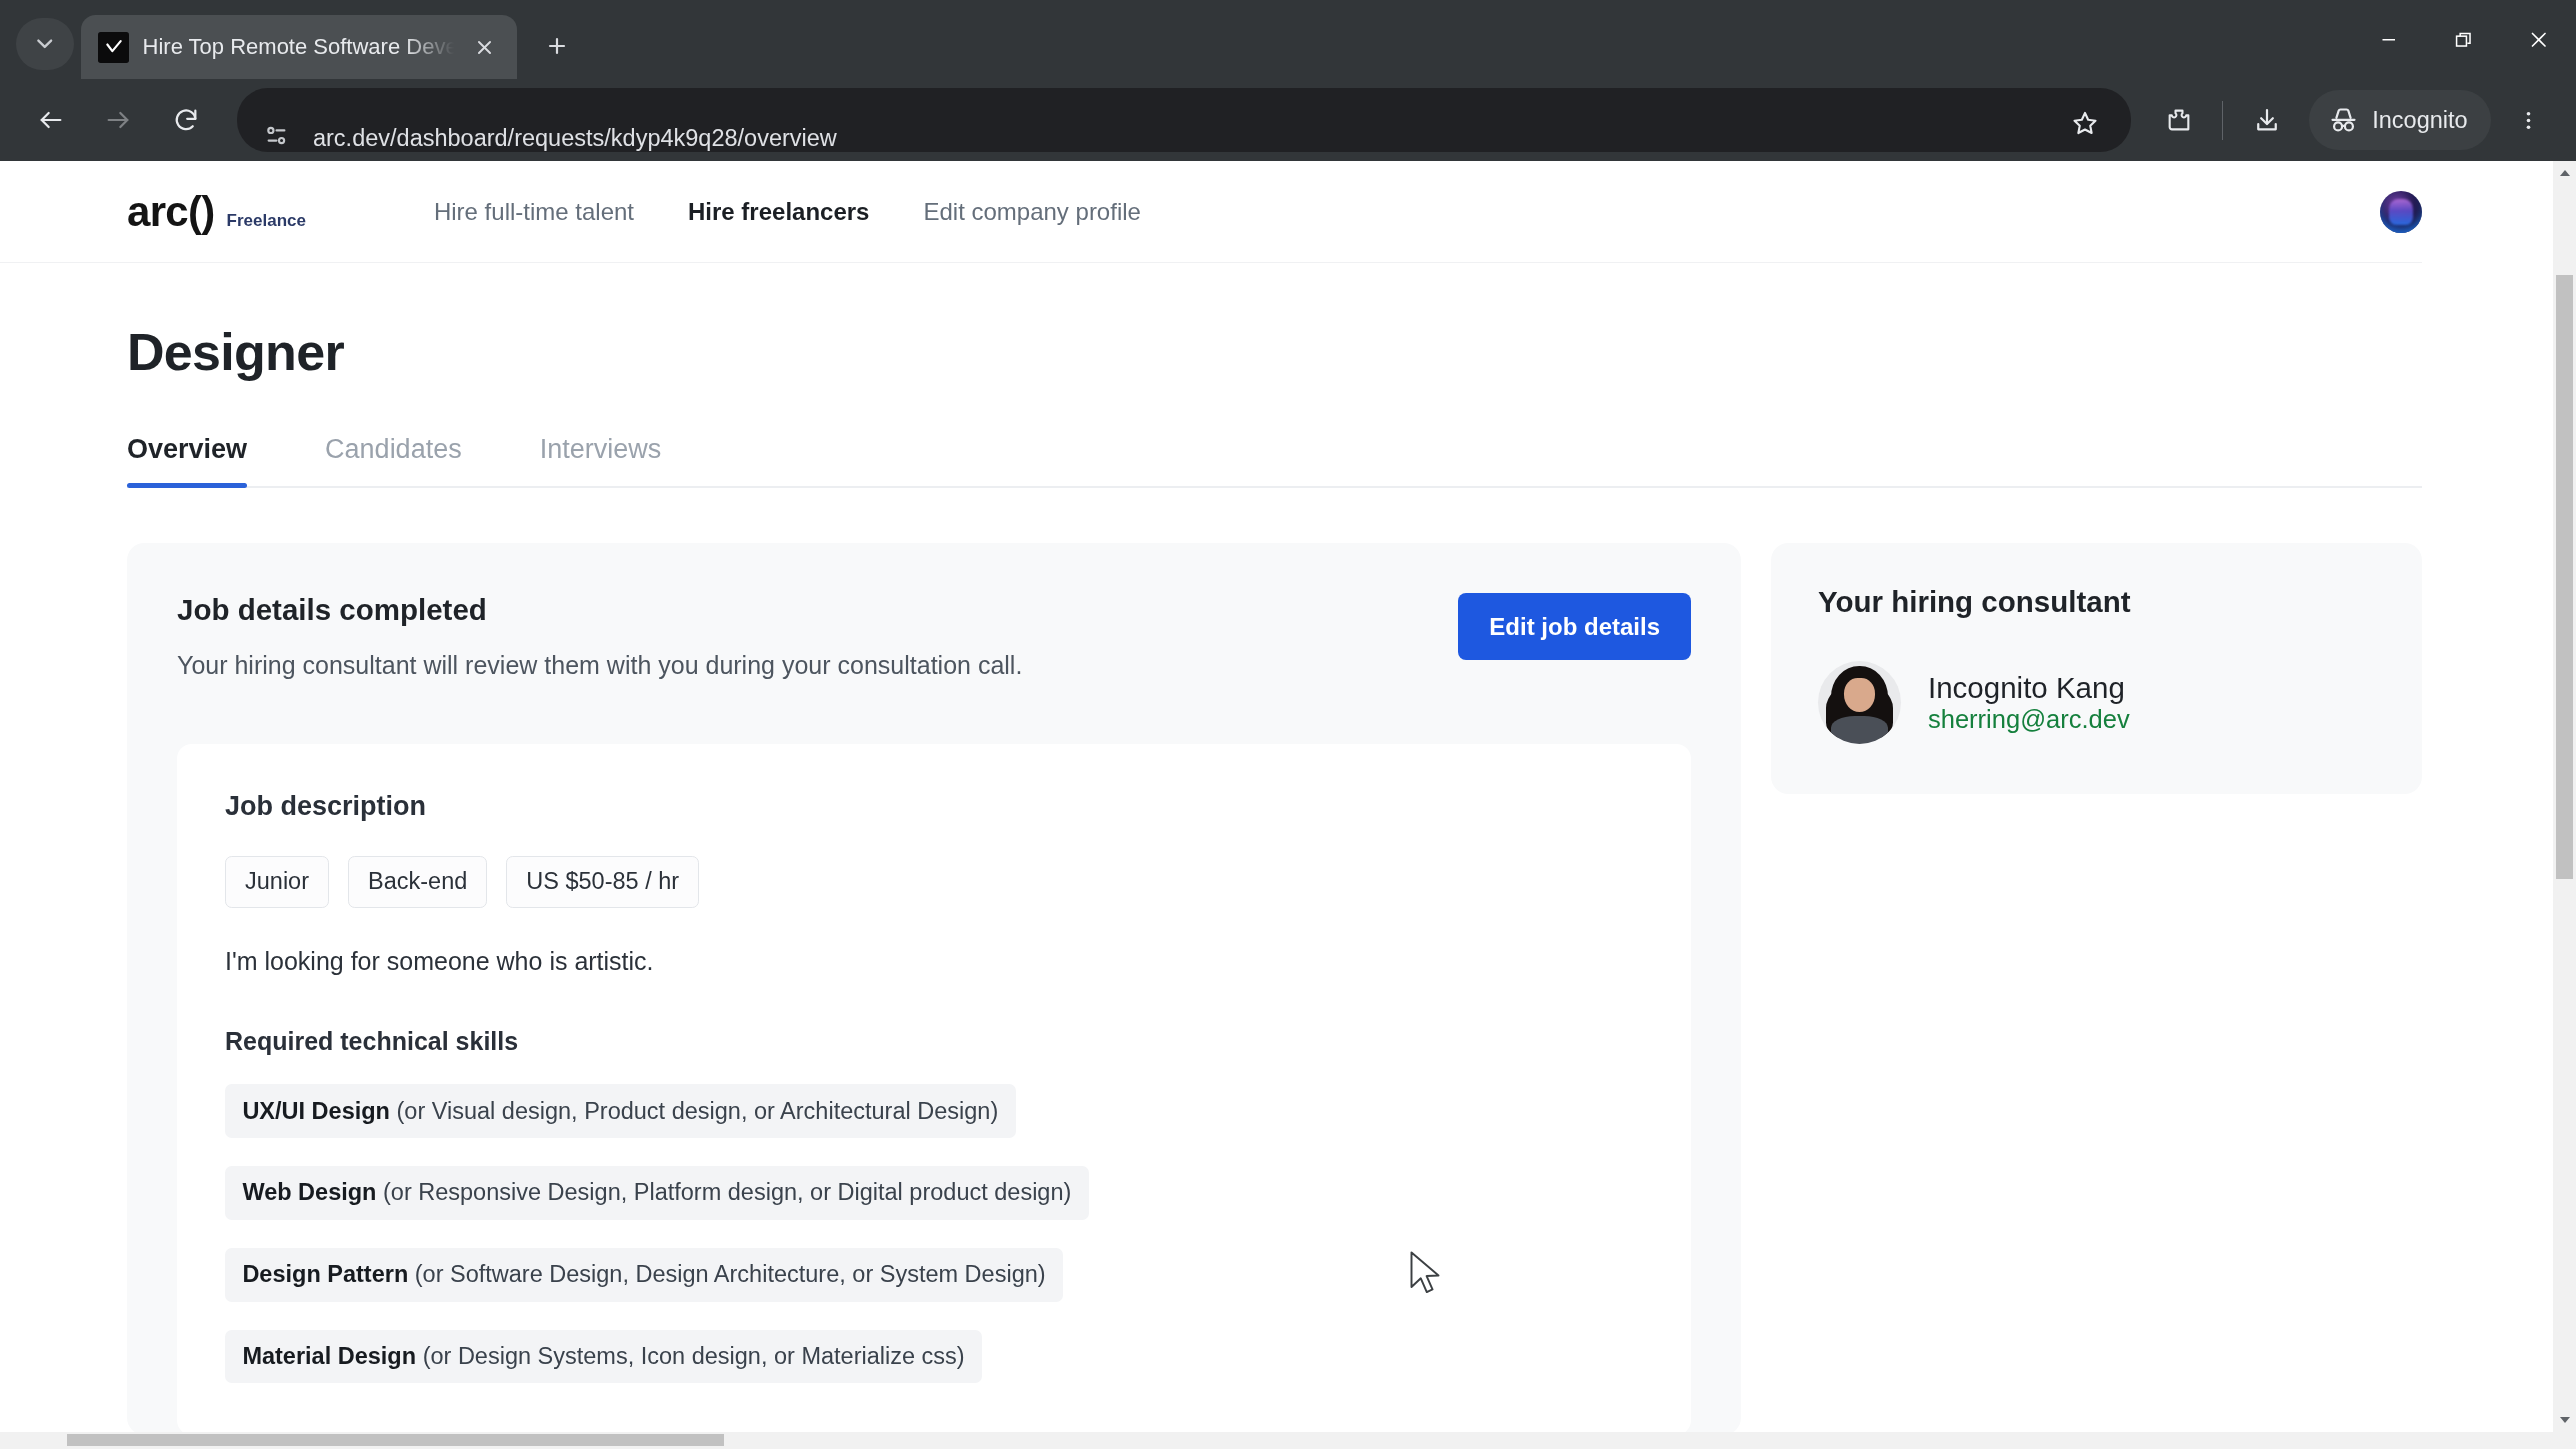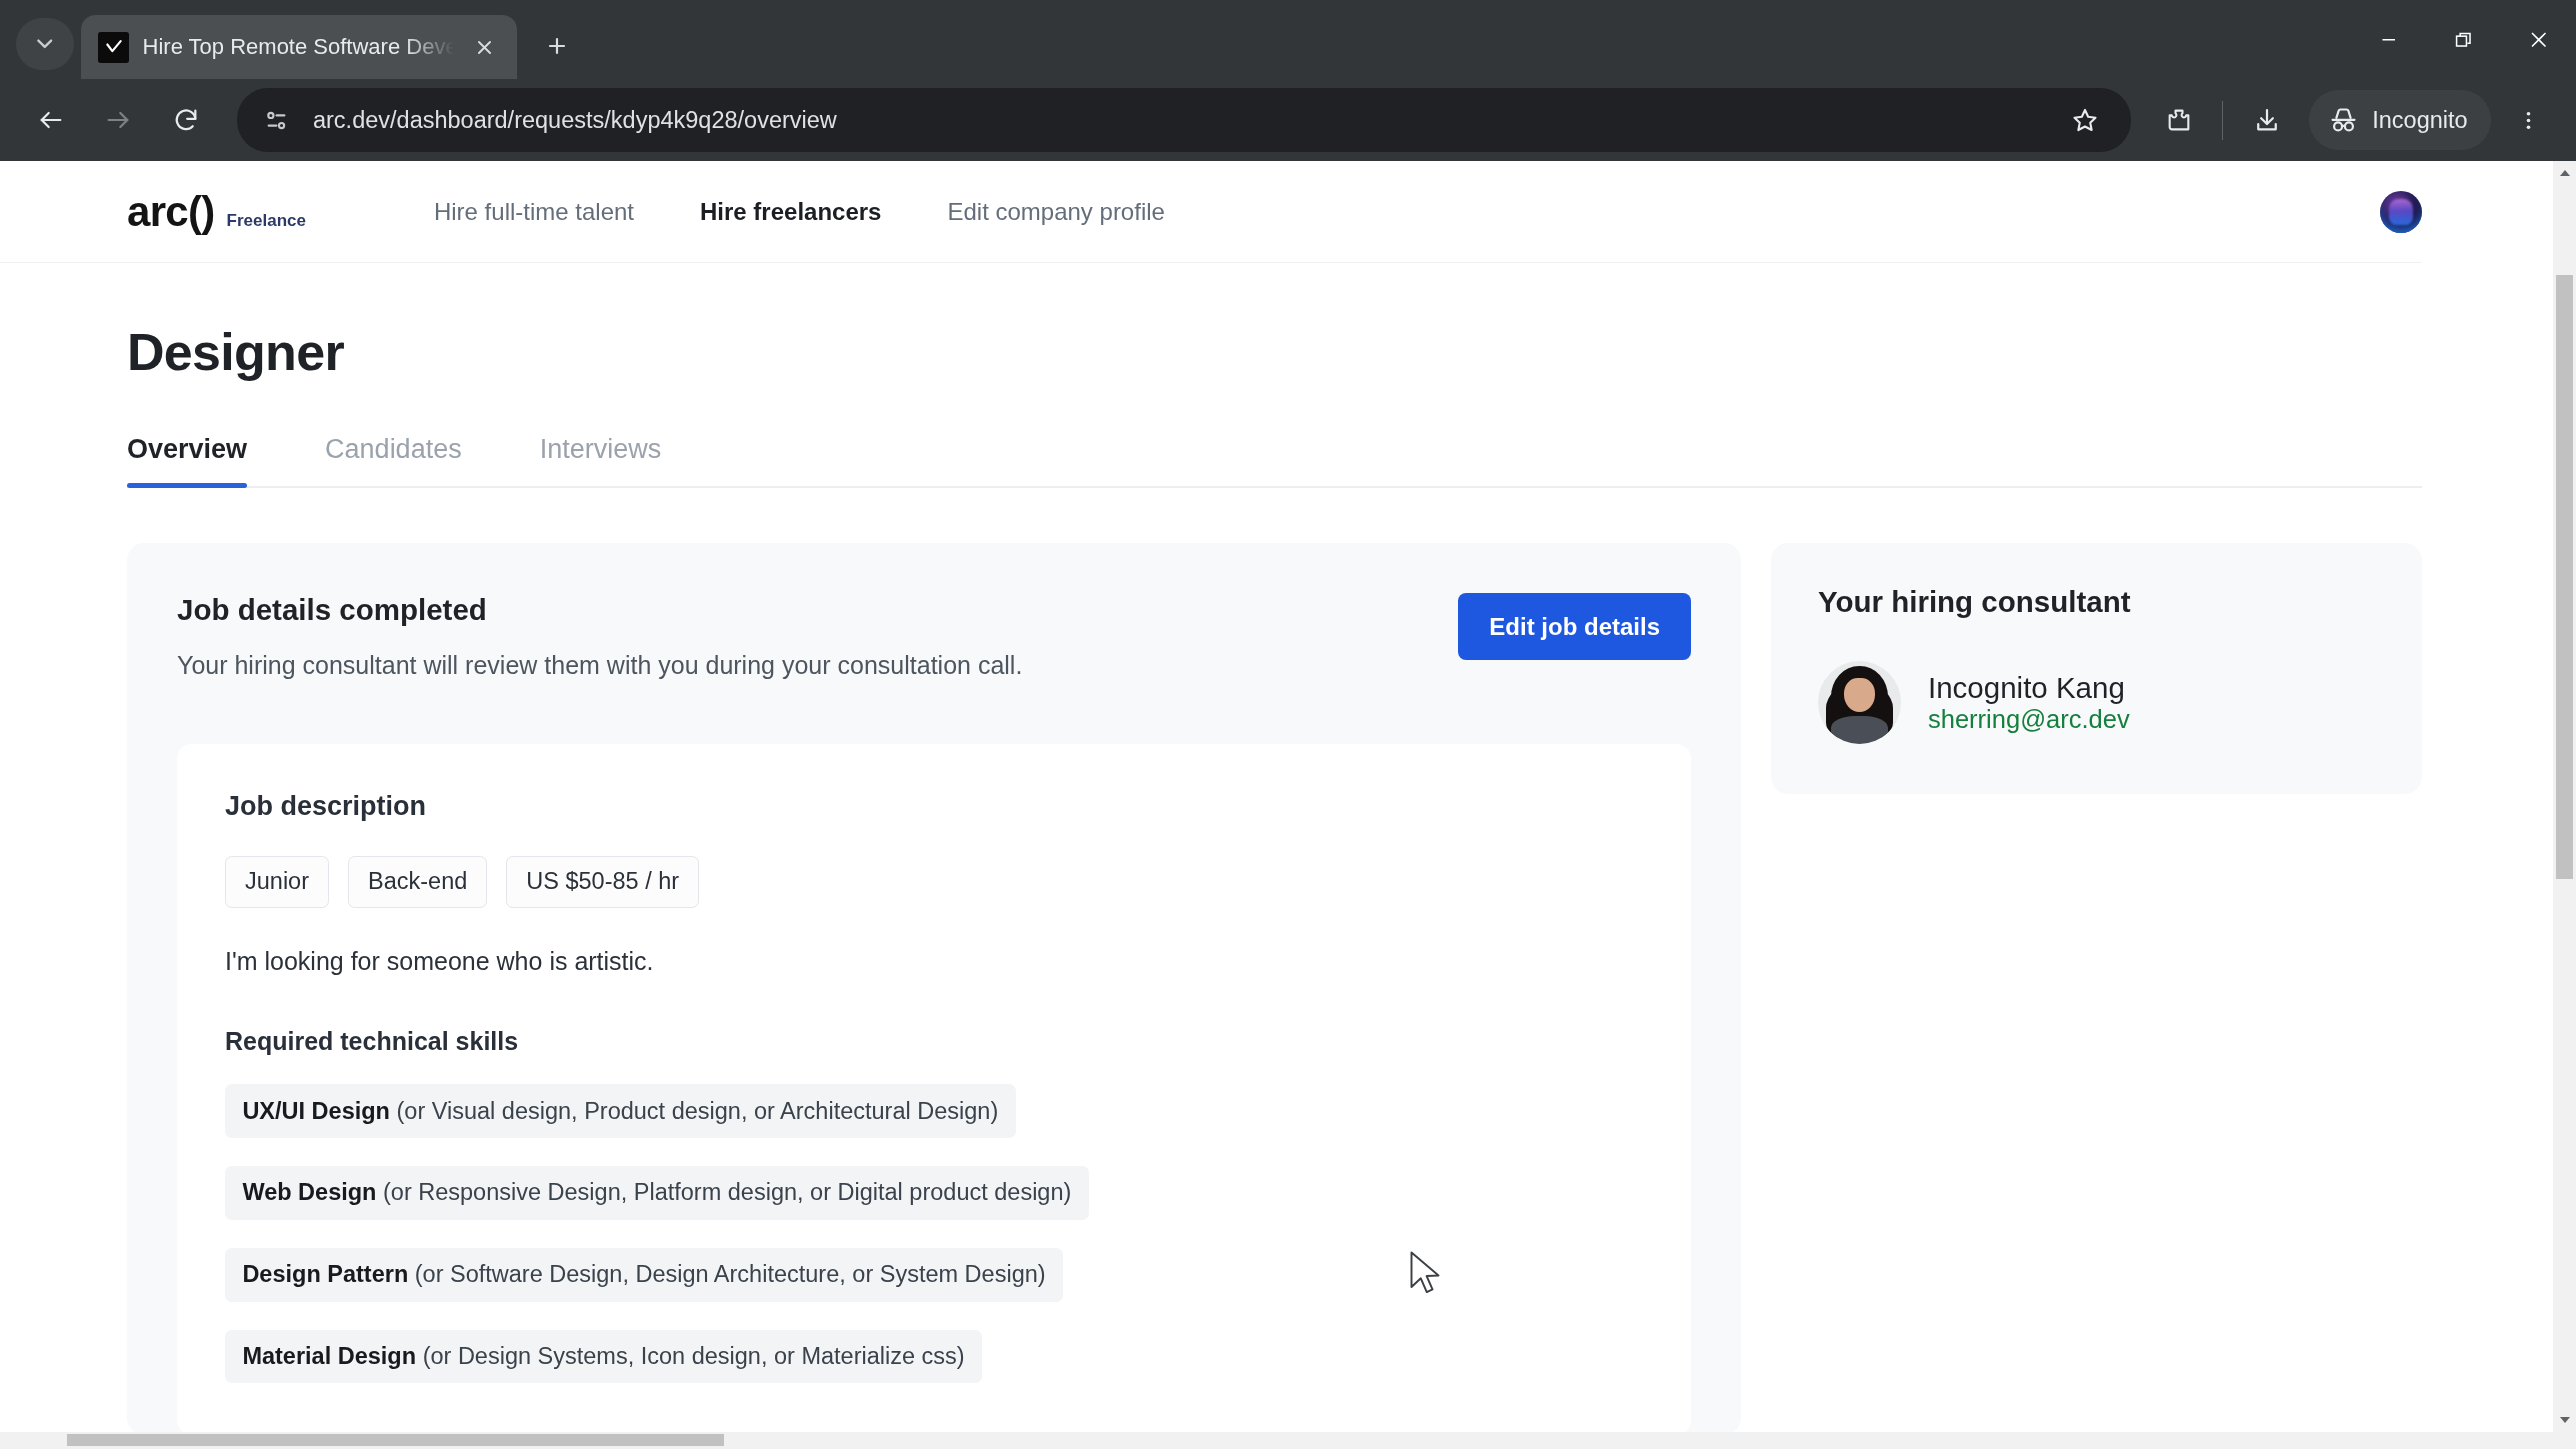--- a/index.html
+++ b/index.html
@@ -54,21 +54,21 @@
   .toolbar {
     height: 82px; background: #323639;
     display: flex; align-items: center; padding: 0 20px; gap: 5.4px;
     flex: 0 0 82px;
   }
   .navbtn { width: 62px; height: 62px; border-radius: 50%; display: flex; align-items: center; justify-content: center; flex: 0 0 62px; }
   .navbtn svg { width: 28px; height: 28px; }
   .navbtn.disabled svg { opacity: .42; }
   .omnibox {
     flex: 1; height: 64px; background: #202124; border-radius: 31px;
-    display: flex; align-items: center; padding: 0 17.4px 0 23px; gap: 19px;
+    display: flex; align-items: flex-end; padding: 0 17.4px 0 23px; gap: 19px;
     margin: 0 12px 0 14.8px; min-width: 0;
   }
   .omni-icon { width: 34px; height: 34px; border-radius: 50%; display:flex; align-items:center; justify-content:center; flex:0 0 34px; }
   .omni-icon svg { width: 27px; height: 27px; }
   .omni-url { flex: 1; color: #dfe1e5; font-size: 23.5px; white-space: nowrap; overflow: hidden; }
   .omni-star { width: 58px; height: 58px; display:flex; align-items:center; justify-content:center; border-radius:50%; flex:0 0 58px;}
   .omni-star svg { width: 28px; height: 28px; }
   .tb-icon { width: 60px; height: 60px; display: flex; align-items: center; justify-content: center; border-radius: 50%; flex: 0 0 60px; }
   .tb-icon svg { width: 28px; height: 28px; }
   .tb-sep { width: 1.3px; height: 39px; background: #5f6368; margin: 0 8px; flex: 0 0 1.3px; }
@@ -86,21 +86,21 @@
   .page { position: absolute; inset: 0 23px 17.4px 0; overflow: hidden; background:#fff; }
 
   
   .site-header {
     height: 102px; display: flex; align-items: center; padding-left: 127px; padding-right: 0px;
     background: #fff; position: relative;
   }
   .brand { display: flex; align-items: baseline; gap: 12px; margin-right: 101px; }
   .brand-logo { font-size: 42px; font-weight: 700; color: #141414; letter-spacing: -0.7px; font-family: "Liberation Sans", sans-serif;}
   .brand-sub { font-size: 17px; font-weight: 700; color: #2b3a67; }
-  .site-nav { display: flex; gap: 12px; }
+  .site-nav { display: flex; gap: 0; }
   .nav-item { font-size: 24px; color: #646e7a; padding: 0 27px; white-space: nowrap; }
   .nav-item.active { color: #1b1f24; font-weight: 600; }
   .header-avatar {
     position: absolute; right: 131px; top: 50%; transform: translateY(-50%);
     width: 42px; height: 42px; border-radius: 50%; overflow: hidden;
     background: radial-gradient(circle at 38% 30%, #6d3fa3 0%, #241a52 48%, #0a0a18 100%);
     box-shadow: inset 0 -8px 10.7px -4px #1f6fe0;
   }
   .header-avatar::after {
     content:''; position:absolute; left:22%; top:18%; width:56%; height:62%;

